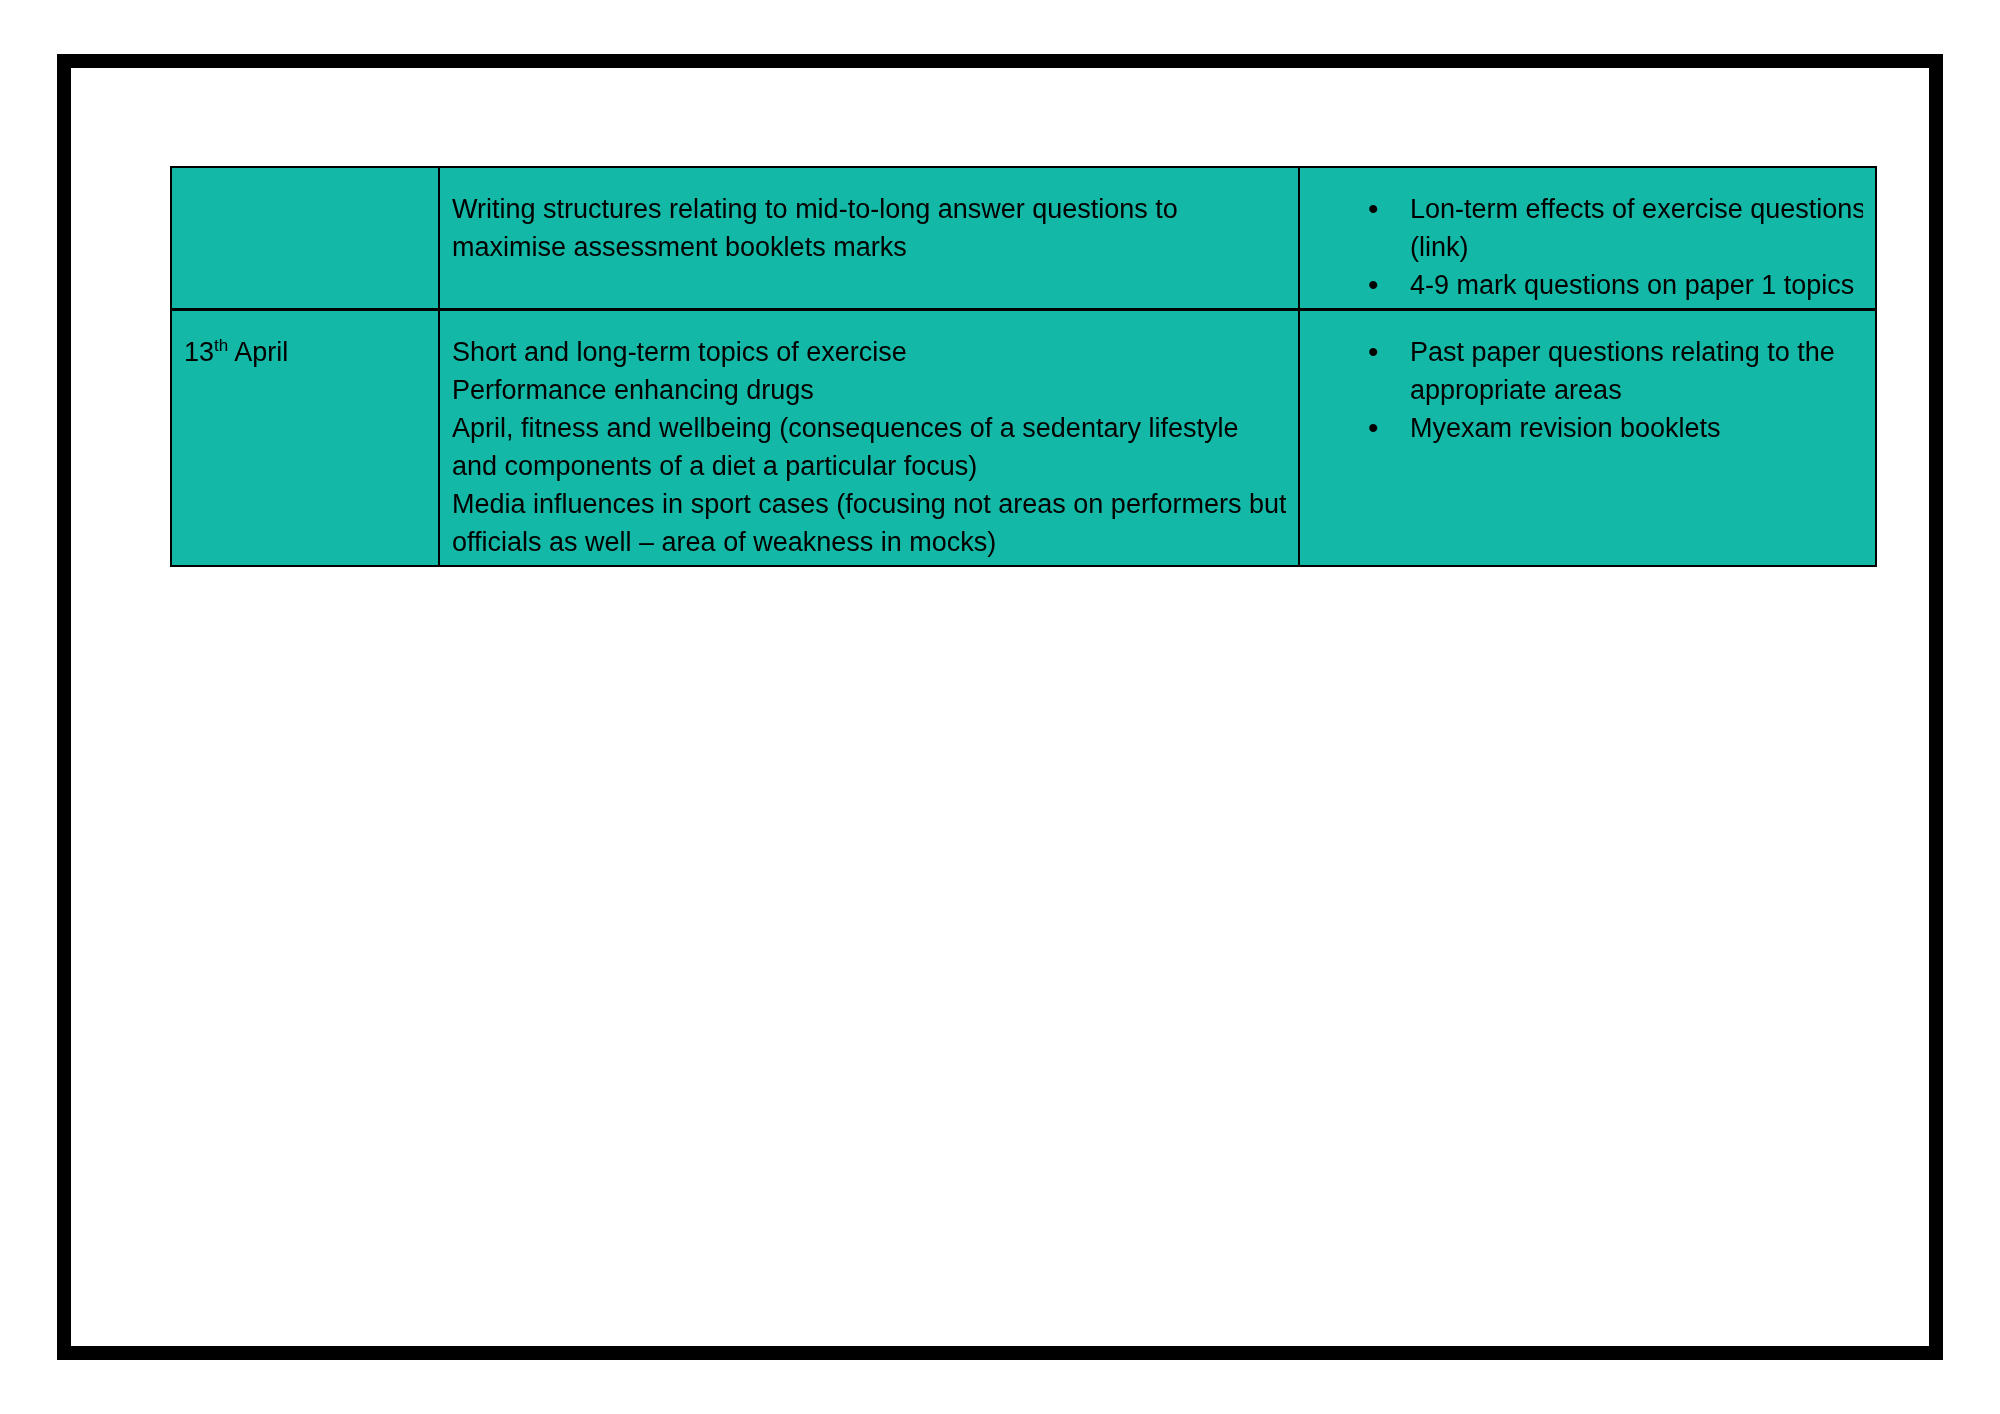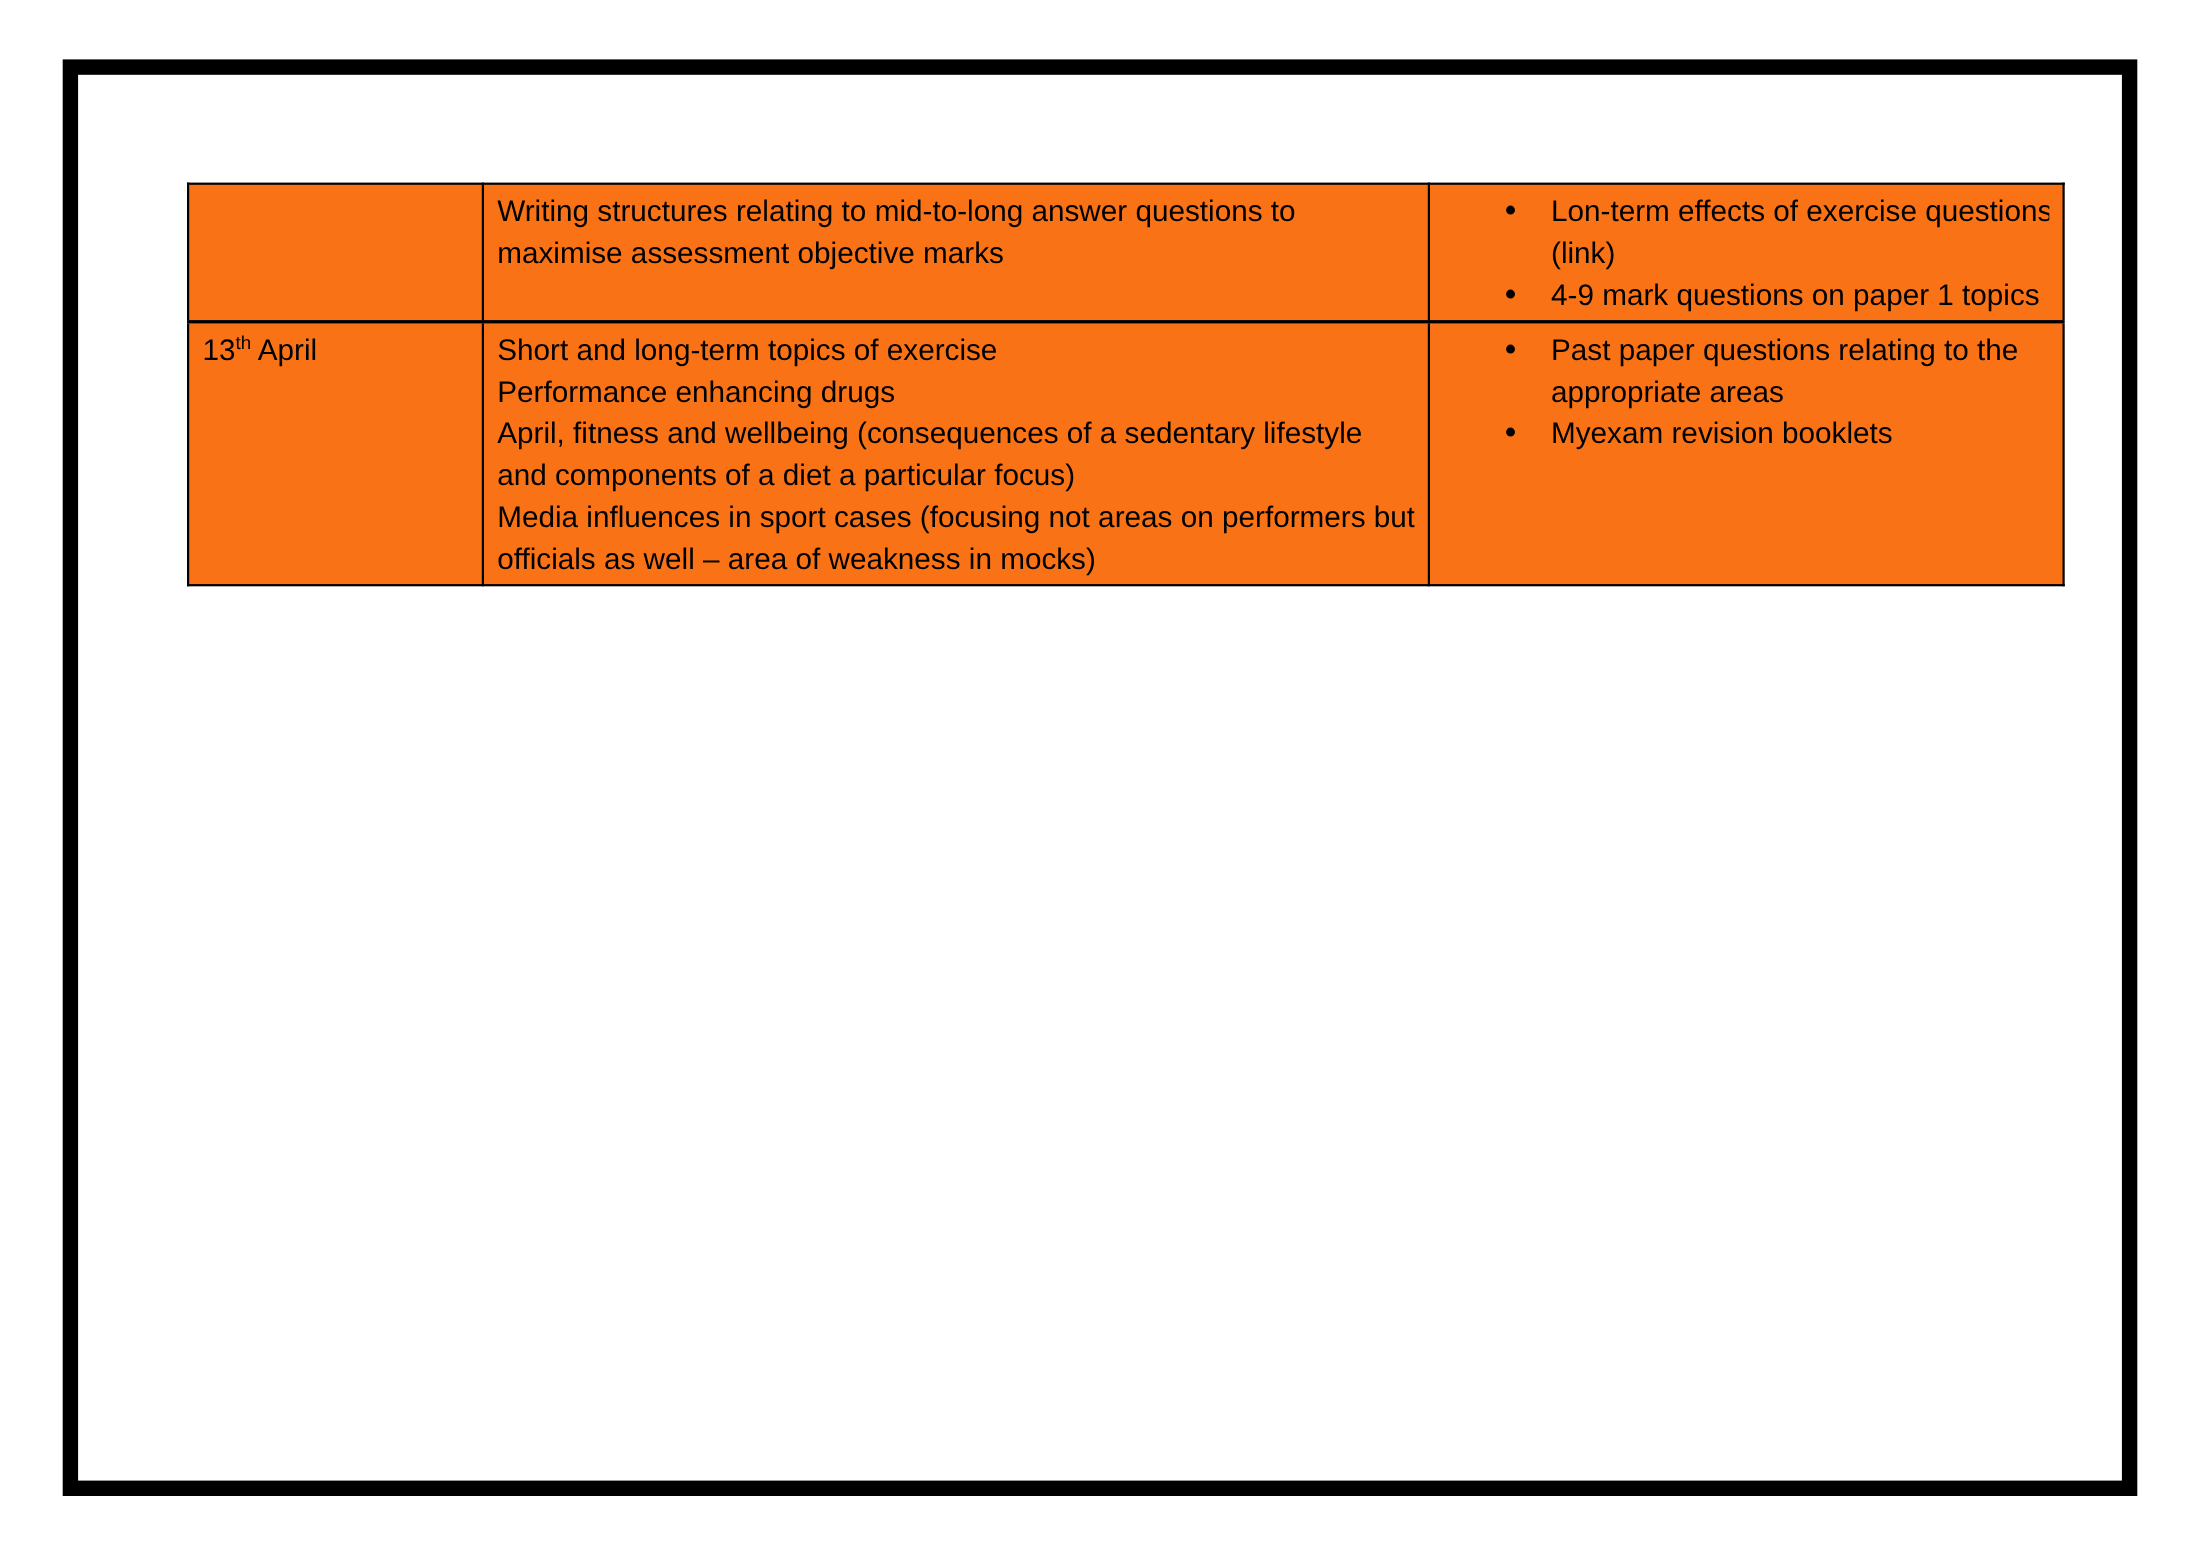--- a/index.html
+++ b/index.html
@@ -23,22 +23,22 @@
     left: 170px; top: 166px;
     width: 1675px;
     border-collapse: collapse;
     table-layout: fixed;
     font-size: 27px;
     color: #000000;
   }
   table.schedule td {
     border: 2px solid #000000;
     vertical-align: top;
-    padding: 5px 12px 4px 12px;
-    background: #f97316;
+    padding: 22px 12px 4px 12px;
+    background: #14b8a6;
   }
   tr.row-top td { border-bottom: 3px solid #000000; }
   td.col-date   { width: 268px; }
   td.col-topics { width: 860px; }
   td.col-res    { width: 577px; padding-left: 0; padding-right: 0; }
   td.row1-h { height: 123px; }
   td.row2-h { height: 224px; }
   .tline {
     line-height: 38px;
     white-space: nowrap;
@@ -69,21 +69,21 @@
 <body>
 
 <div class="frame"></div>
 
 <table class="schedule">
   <tbody>
     <tr class="row-top">
       <td class="col-date row1-h"></td>
       <td class="col-topics row1-h">
         <div class="tline">Writing structures relating to mid-to-long answer questions to</div>
-        <div class="tline">maximise assessment objective marks</div>
+        <div class="tline">maximise assessment booklets marks</div>
       </td>
       <td class="col-res row1-h">
         <ul class="bullets">
           <li>
             <div class="tline">Lon-term effects of exercise questions</div>
             <div class="tline">(link)</div>
           </li>
           <li>
             <div class="tline">4-9 mark questions on paper 1 topics</div>
           </li>

